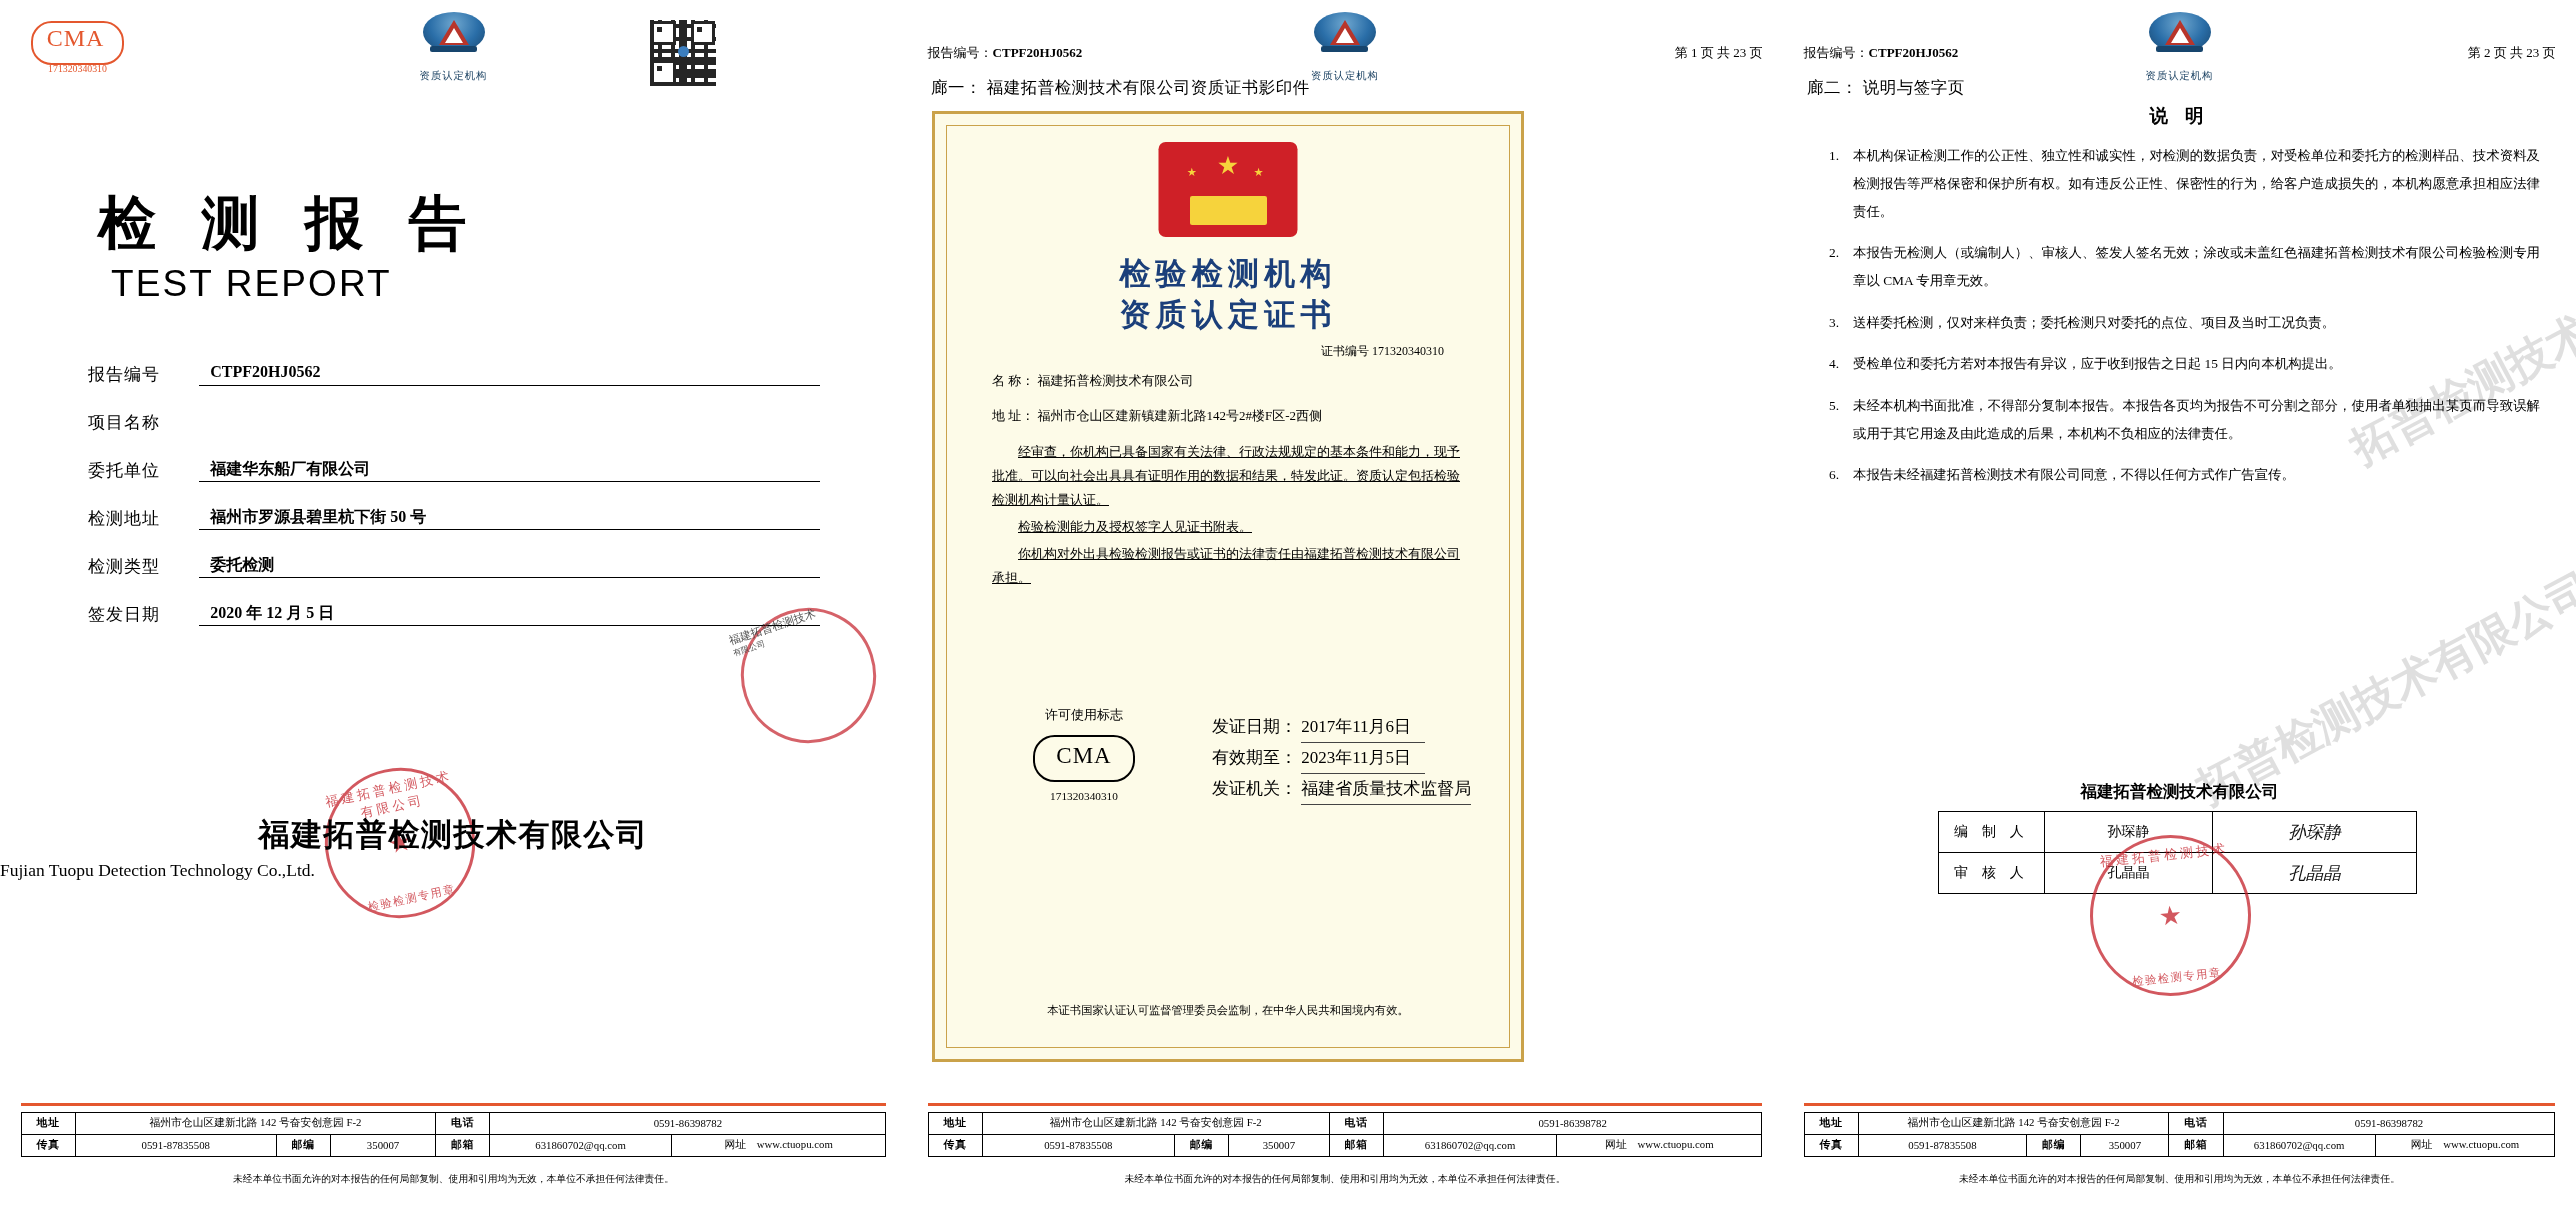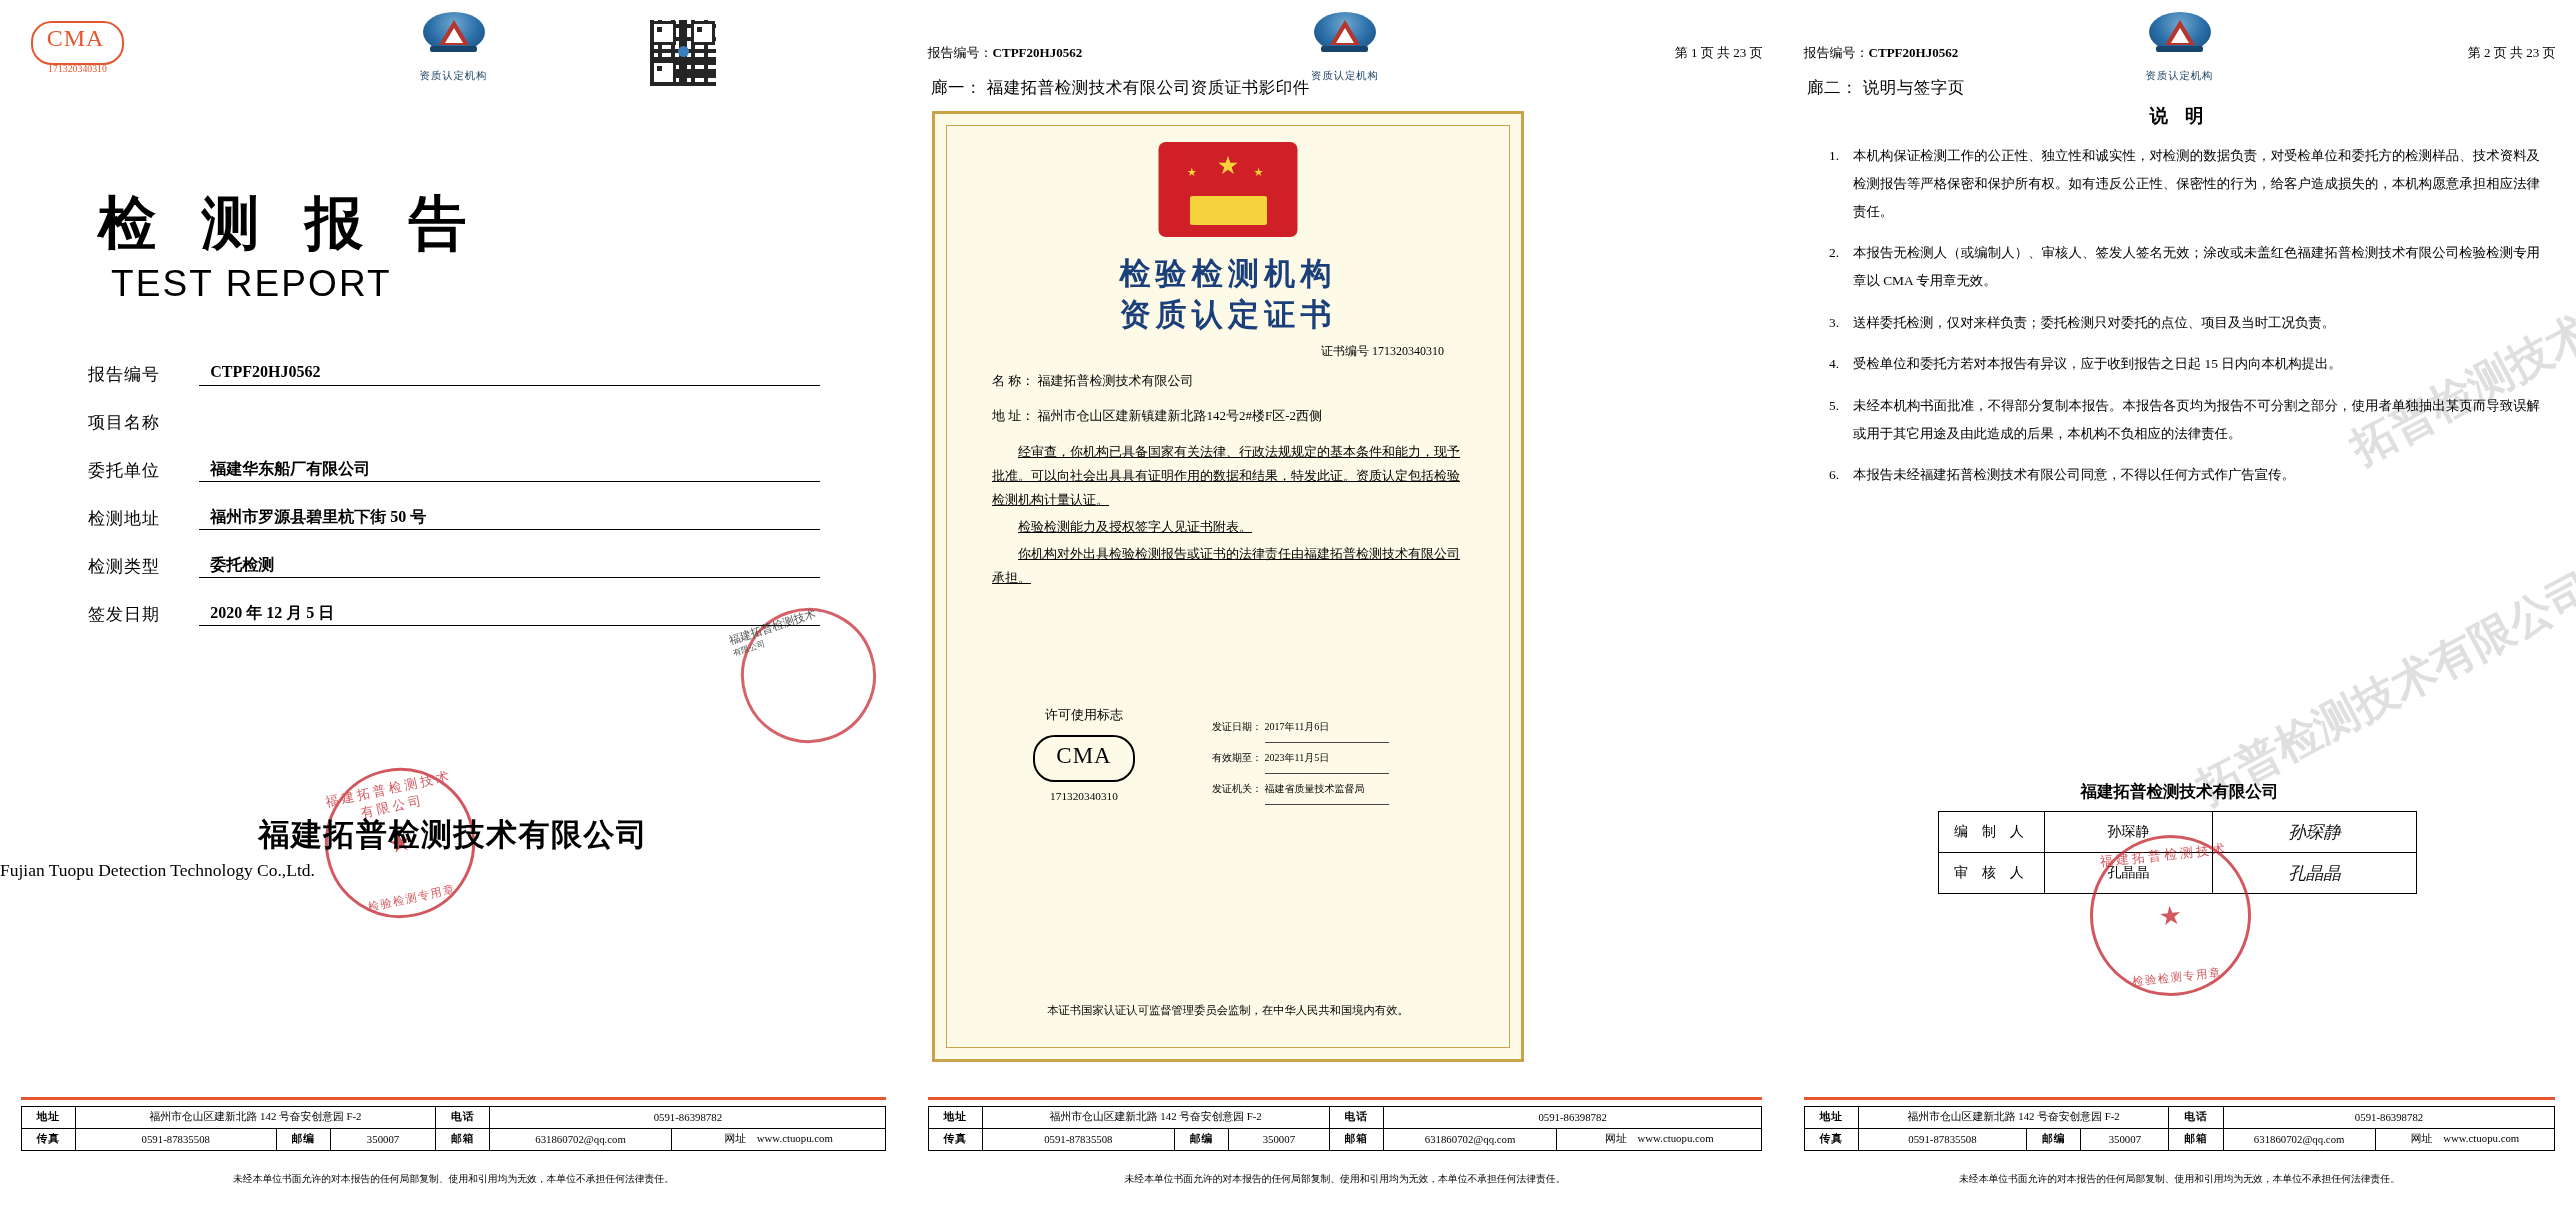--- a/index.html
+++ b/index.html
@@ -61,21 +61,21 @@
   .seal1{left:325px;top:768px;width:144px;height:144px;transform:rotate(-12deg);}
   .seal-side{position:absolute;right:31px;top:608px;width:129px;height:129px;border:3.6px solid #c4212a;border-radius:50%;opacity:.7;transform:rotate(-18deg);}
   .seal-side .arc{font-size:11.3px;}
 
   
   .footer{position:absolute;left:20.6px;right:20.6px;bottom:28px;}
   .fbar{height:3.6px;background:#e4572e;margin-bottom:5.2px;}
   .ftable{width:100%;border-collapse:collapse;font-size:10.8px;}
   .ftable td{border:1px solid #000;padding:3.6px 3.1px;text-align:center;}
   .ftable td.lbl{width:47px;font-weight:bold;letter-spacing:1px;}
-  .fnote{margin-top:22px;font-size:9.8px;text-align:center;}
+  .fnote{margin-top:16px;font-size:9.8px;text-align:center;}
 
   
   .annex-title{position:absolute;left:24px;top:77px;font-size:16.5px;font-weight:normal;letter-spacing:0.5px;}
   .cert{position:absolute;left:25px;top:111px;width:592px;height:951px;background:#fdfbe8;border:3.1px solid #caa24a;padding:0;box-sizing:border-box;}
   .cert .inner{position:absolute;left:11.3px;top:11.3px;right:11.3px;bottom:11.3px;border:1.5px solid #caa24a;}
   .emblem{position:absolute;left:50%;top:28px;transform:translateX(-50%);width:139px;height:95px;}
   .emblem .shield{position:absolute;left:0;top:0;width:139px;height:95px;background:#cf2027;border-radius:7.2px;}
   .emblem .star{position:absolute;color:#f6d33c;font-size:25px;left:50%;top:9.3px;transform:translateX(-50%);}
   .emblem .s2{font-size:11.3px;left:24%;top:24px;}
   .emblem .s3{font-size:11.3px;left:72%;top:24px;}
@@ -83,21 +83,21 @@
   .cert-t1{position:absolute;left:0;top:139px;width:100%;text-align:center;font-size:31px;font-weight:bold;color:#1b3f7a;letter-spacing:5.2px;}
   .cert-t2{position:absolute;left:0;top:180px;width:100%;text-align:center;font-size:31px;font-weight:bold;color:#1b3f7a;letter-spacing:5.2px;}
   .cert-no{position:absolute;right:77px;top:229px;font-size:12px;}
   .cert-body{position:absolute;left:57px;right:49px;top:255px;font-size:13px;line-height:24px;}
   .cert-body .kv{margin-bottom:11.3px;}
   .cert-body p{margin:0 0 3.1px 0;text-indent:2em;text-decoration:underline;}
   .cert-lic{position:absolute;left:64px;top:592px;width:170px;text-align:center;font-size:13px;}
   .cma2{margin:11.3px auto 0;width:98px;height:43px;border:2.1px solid #000;border-radius:21.6px;position:relative;}
   .cma2 span{position:absolute;left:0;top:6.2px;width:98px;text-align:center;font-size:23px;letter-spacing:1px;}
   .cert-lic .licno{margin-top:8.2px;font-size:11.3px;}
-  .cert-right{position:absolute;right:41px;top:598px;width:268px;font-size:10px;line-height:30px;margin-left:20px;}
+  .cert-right{position:absolute;right:41px;top:598px;width:268px;font-size:17px;line-height:30px;margin-left:20px;}
   .cert-right .ul{border-bottom:1px solid #444;display:inline-block;min-width:124px;}
   .cert-foot{position:absolute;left:0;bottom:41px;width:100%;text-align:center;font-size:11.3px;}
 
   
   .shuoming{position:absolute;left:0;top:103px;width:100%;text-align:center;font-size:18.5px;font-weight:bold;letter-spacing:6.2px;}
   .items{position:absolute;left:46px;right:36px;top:142px;font-size:13.4px;line-height:28px;}
   .item{display:flex;margin-bottom:13.4px;}
   .item .n{width:24px;flex:none;}
   .item .t{flex:1;text-align:justify;}
   .sign-company{position:absolute;left:0;top:781px;width:100%;text-align:center;font-size:16.5px;font-weight:bold;}

